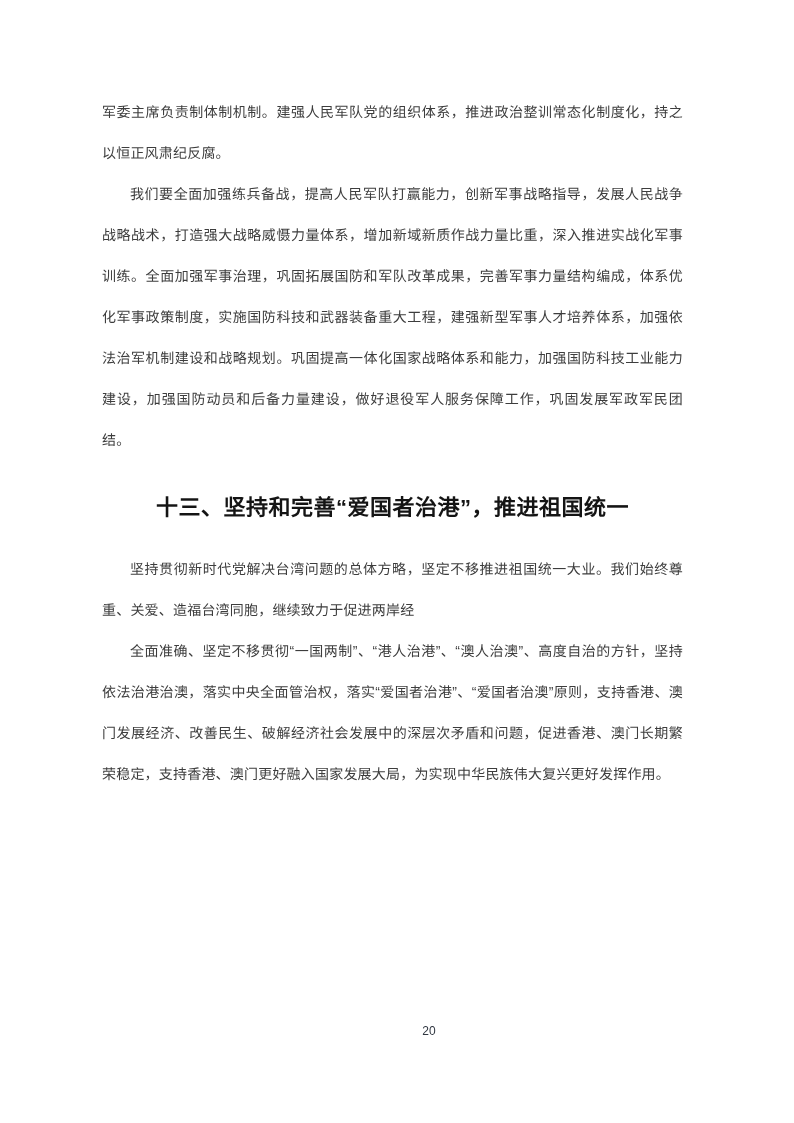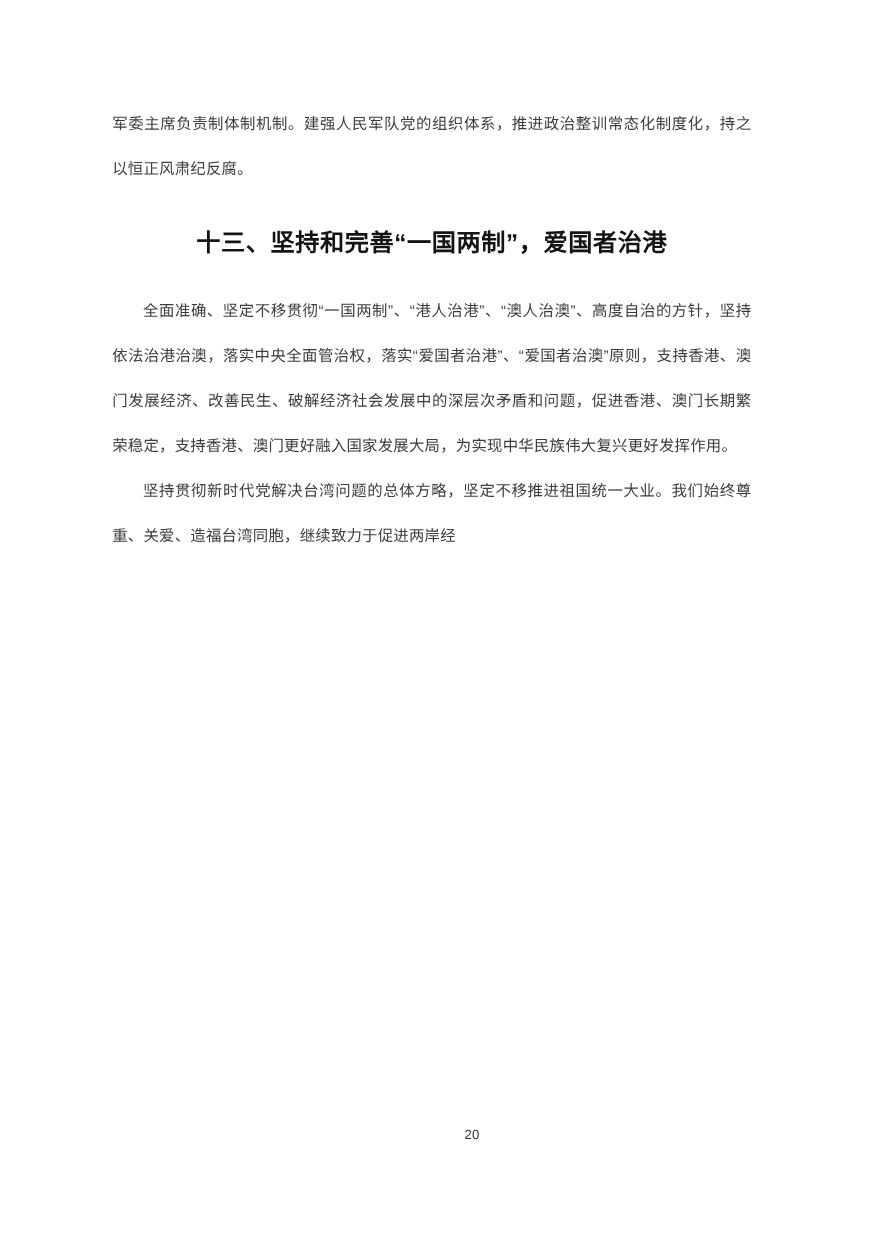--- a/index.html
+++ b/index.html
@@ -64,24 +64,25 @@
   }
 </style>
 </head>
 <body>
 
 <div class="page">
   <div class="content">
 
     <p class="body-p continuation">军委主席负责制体制机制。建强人民军队党的组织体系，推进政治整训常态化制度化，持之以恒正风肃纪反腐。</p>
 
+    <p class="body-p">我们要全面加强练兵备战，提高人民军队打赢能力，创新军事战略指导，发展人民战争战略战术，打造强大战略威慑力量体系，增加新域新质作战力量比重，深入推进实战化军事训练。全面加强军事治理，巩固拓展国防和军队改革成果，完善军事力量结构编成，体系优化军事政策制度，实施国防科技和武器装备重大工程，建强新型军事人才培养体系，加强依法治军机制建设和战略规划。巩固提高一体化国家战略体系和能力，加强国防科技工业能力建设，加强国防动员和后备力量建设，做好退役军人服务保障工作，巩固发展军政军民团结。</p>
 
-    <h2 class="section-heading">十三、坚持和完善“一国两制”，爱国者治港</h2>
+    <h2 class="section-heading">十三、坚持和完善“爱国者治港”，推进祖国统一</h2>
 
 
+    <p class="body-p">坚持贯彻新时代党解决台湾问题的总体方略，坚定不移推进祖国统一大业。我们始终尊重、关爱、造福台湾同胞，继续致力于促进两岸经</p>
+
     <p class="body-p">全面准确、坚定不移贯彻“一国两制”、“港人治港”、“澳人治澳”、高度自治的方针，坚持依法治港治澳，落实中央全面管治权，落实“爱国者治港”、“爱国者治澳”原则，支持香港、澳门发展经济、改善民生、破解经济社会发展中的深层次矛盾和问题，促进香港、澳门长期繁荣稳定，支持香港、澳门更好融入国家发展大局，为实现中华民族伟大复兴更好发挥作用。</p>
-
-    <p class="body-p">坚持贯彻新时代党解决台湾问题的总体方略，坚定不移推进祖国统一大业。我们始终尊重、关爱、造福台湾同胞，继续致力于促进两岸经</p>
 
   </div>
 
   <div class="footer">20</div>
 </div>
 
 </body></html>

